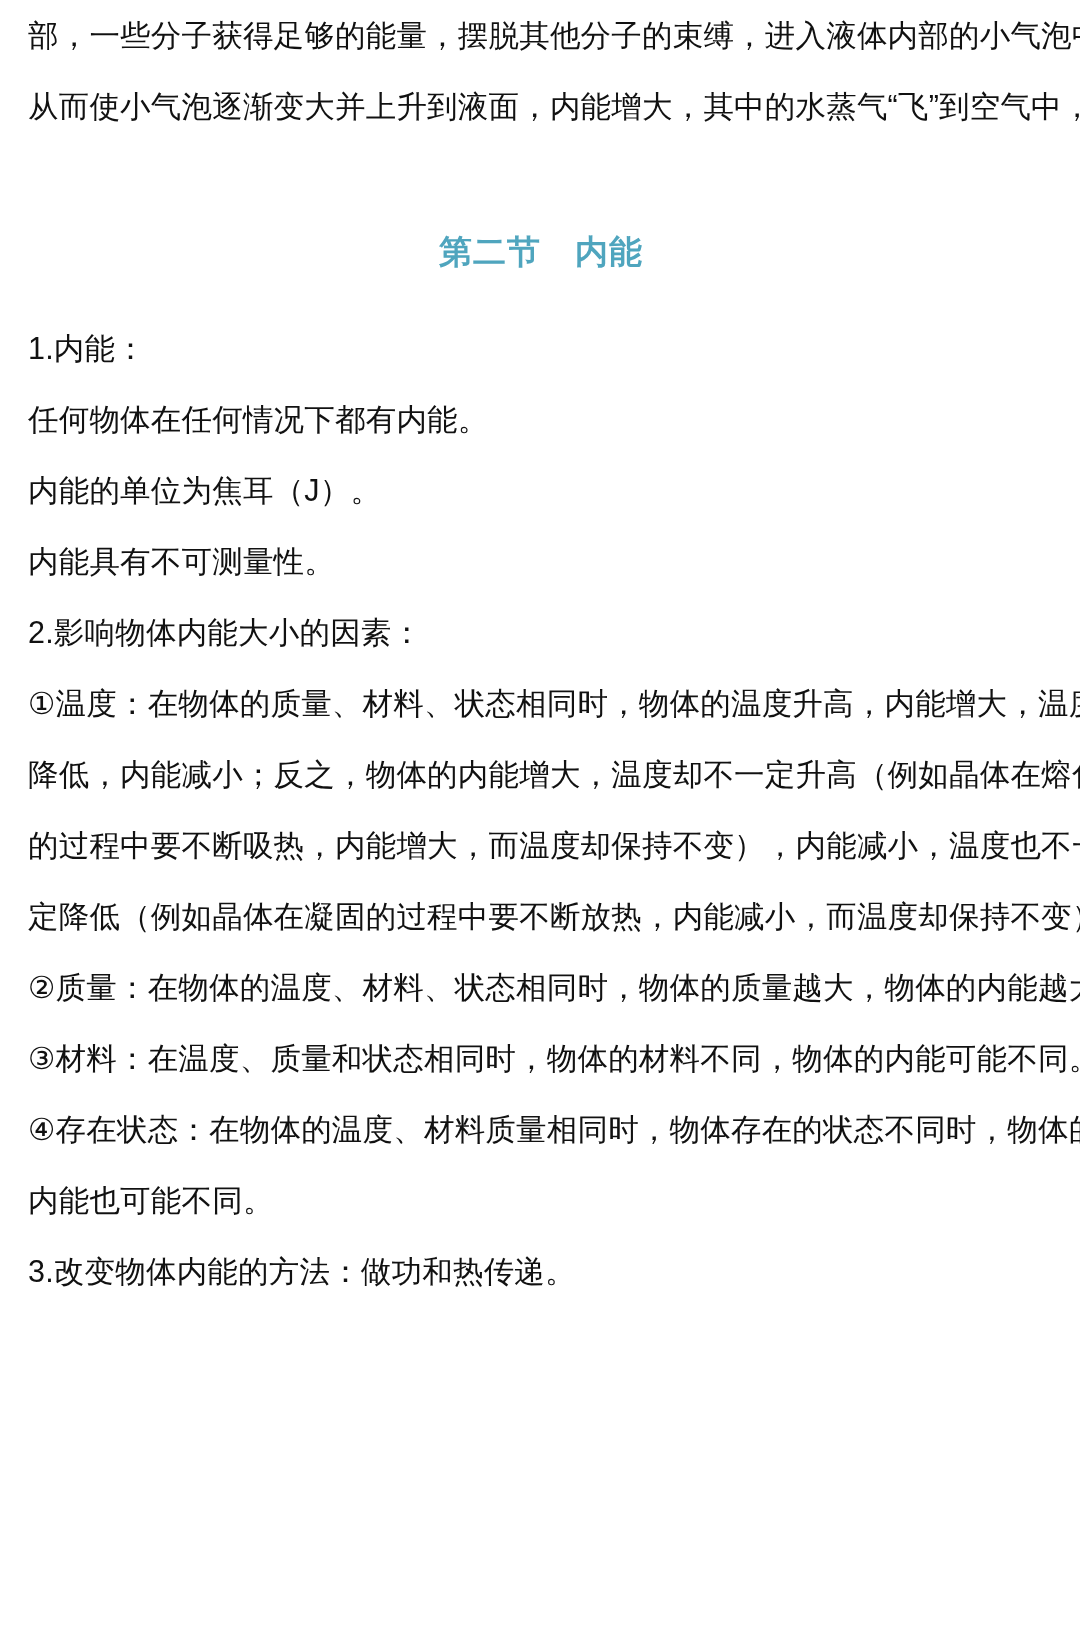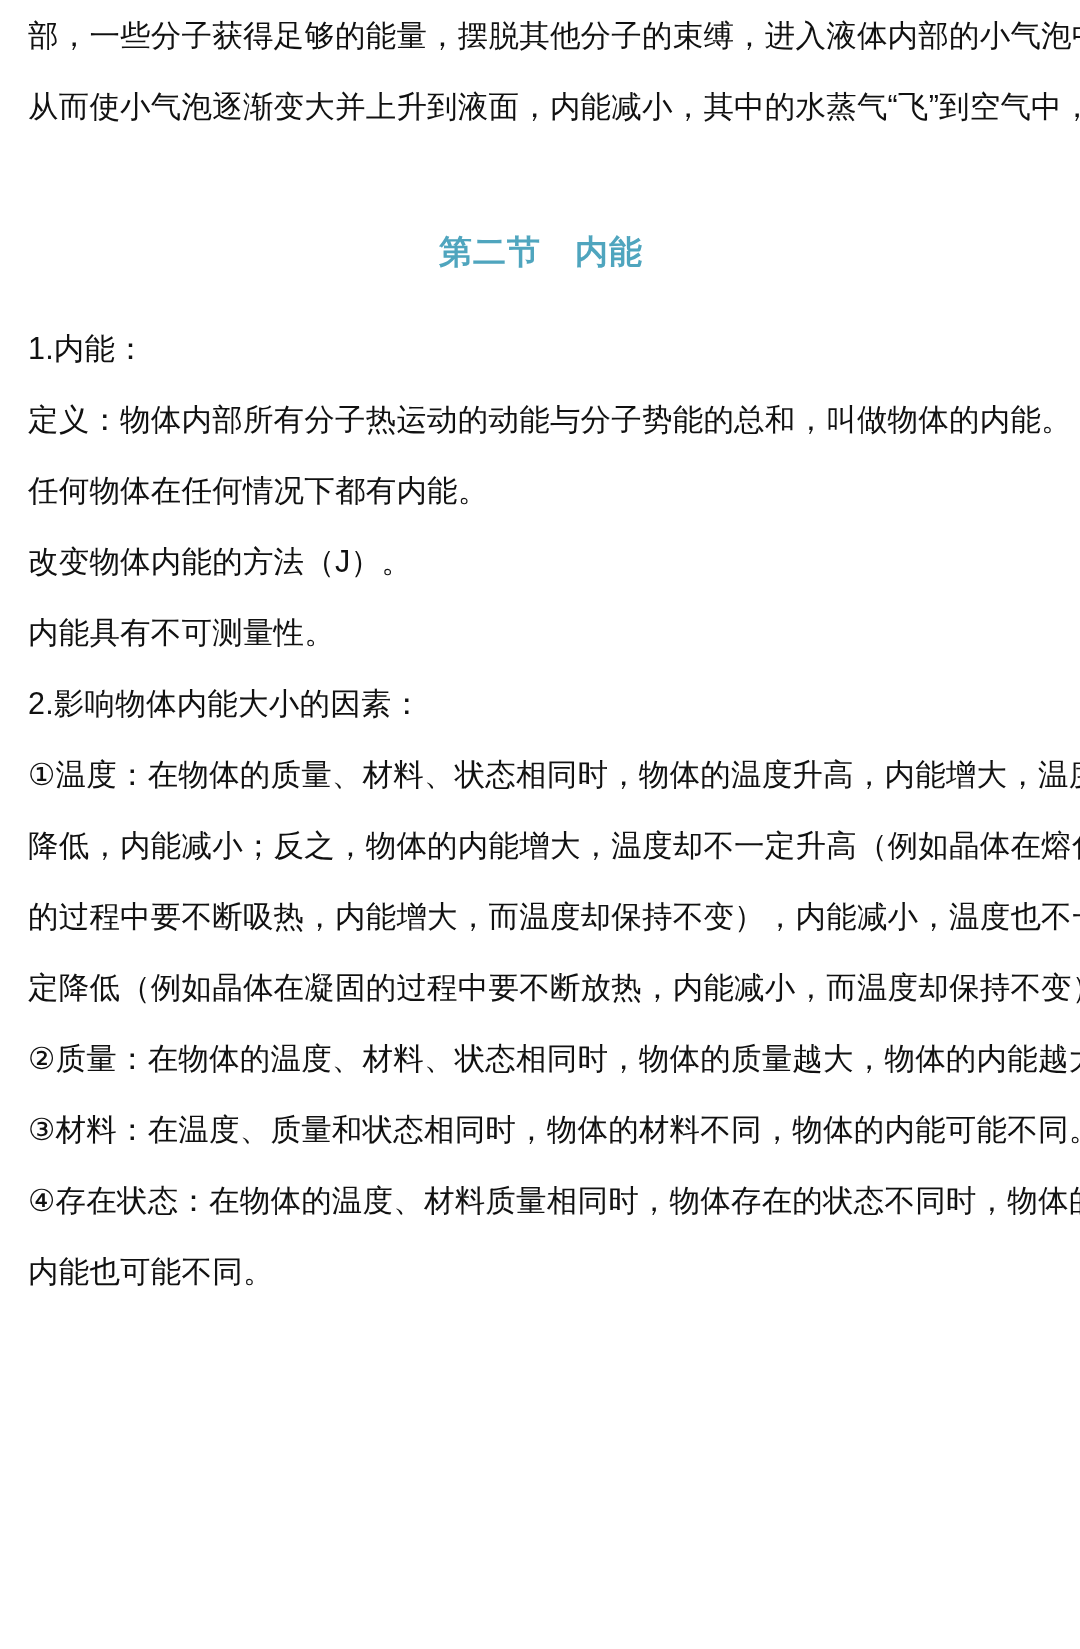--- a/index.html
+++ b/index.html
@@ -54,41 +54,41 @@
   .gap-sm { height: 26px; }
   .gap-lg { height: 74px; }
 </style>
 </head>
 <body>
 
 <div class="page">
   <div class="doc-body">
 
     <div class="line">部，一些分子获得足够的能量，摆脱其他分子的束缚，进入液体内部的小气泡中，</div>
-    <div class="line">从而使小气泡逐渐变大并上升到液面，内能减小，其中的水蒸气“飞”到空气中，</div>
+    <div class="line">从而使小气泡逐渐变大并上升到液面，内能增大，其中的水蒸气“飞”到空气中，</div>
 
     <div class="gap-lg"></div>
 
     <div class="heading-line">
       <span class="section-heading">第二节　内能</span>
     </div>
 
     <div class="gap-sm"></div>
 
     <div class="line">1.内能：</div>
-    <div class="line">定义：物体内部所有分子热运动的动能与分子势能的总和，叫做物体的内能。</div>
     <div class="line">任何物体在任何情况下都有内能。</div>
-    <div class="line">改变物体内能的方法（J）。</div>
+    <div class="line">内能的单位为焦耳（J）。</div>
     <div class="line">内能具有不可测量性。</div>
 
     <div class="line">2.影响物体内能大小的因素：</div>
     <div class="line">①温度：在物体的质量、材料、状态相同时，物体的温度升高，内能增大，温度</div>
     <div class="line">降低，内能减小；反之，物体的内能增大，温度却不一定升高（例如晶体在熔化</div>
     <div class="line">的过程中要不断吸热，内能增大，而温度却保持不变），内能减小，温度也不一</div>
     <div class="line">定降低（例如晶体在凝固的过程中要不断放热，内能减小，而温度却保持不变）。</div>
     <div class="line">②质量：在物体的温度、材料、状态相同时，物体的质量越大，物体的内能越大。</div>
     <div class="line">③材料：在温度、质量和状态相同时，物体的材料不同，物体的内能可能不同。</div>
     <div class="line">④存在状态：在物体的温度、材料质量相同时，物体存在的状态不同时，物体的</div>
     <div class="line">内能也可能不同。</div>
 
+    <div class="line">3.改变物体内能的方法：做功和热传递。</div>
 
   </div>
 </div>
 
 </body></html>

